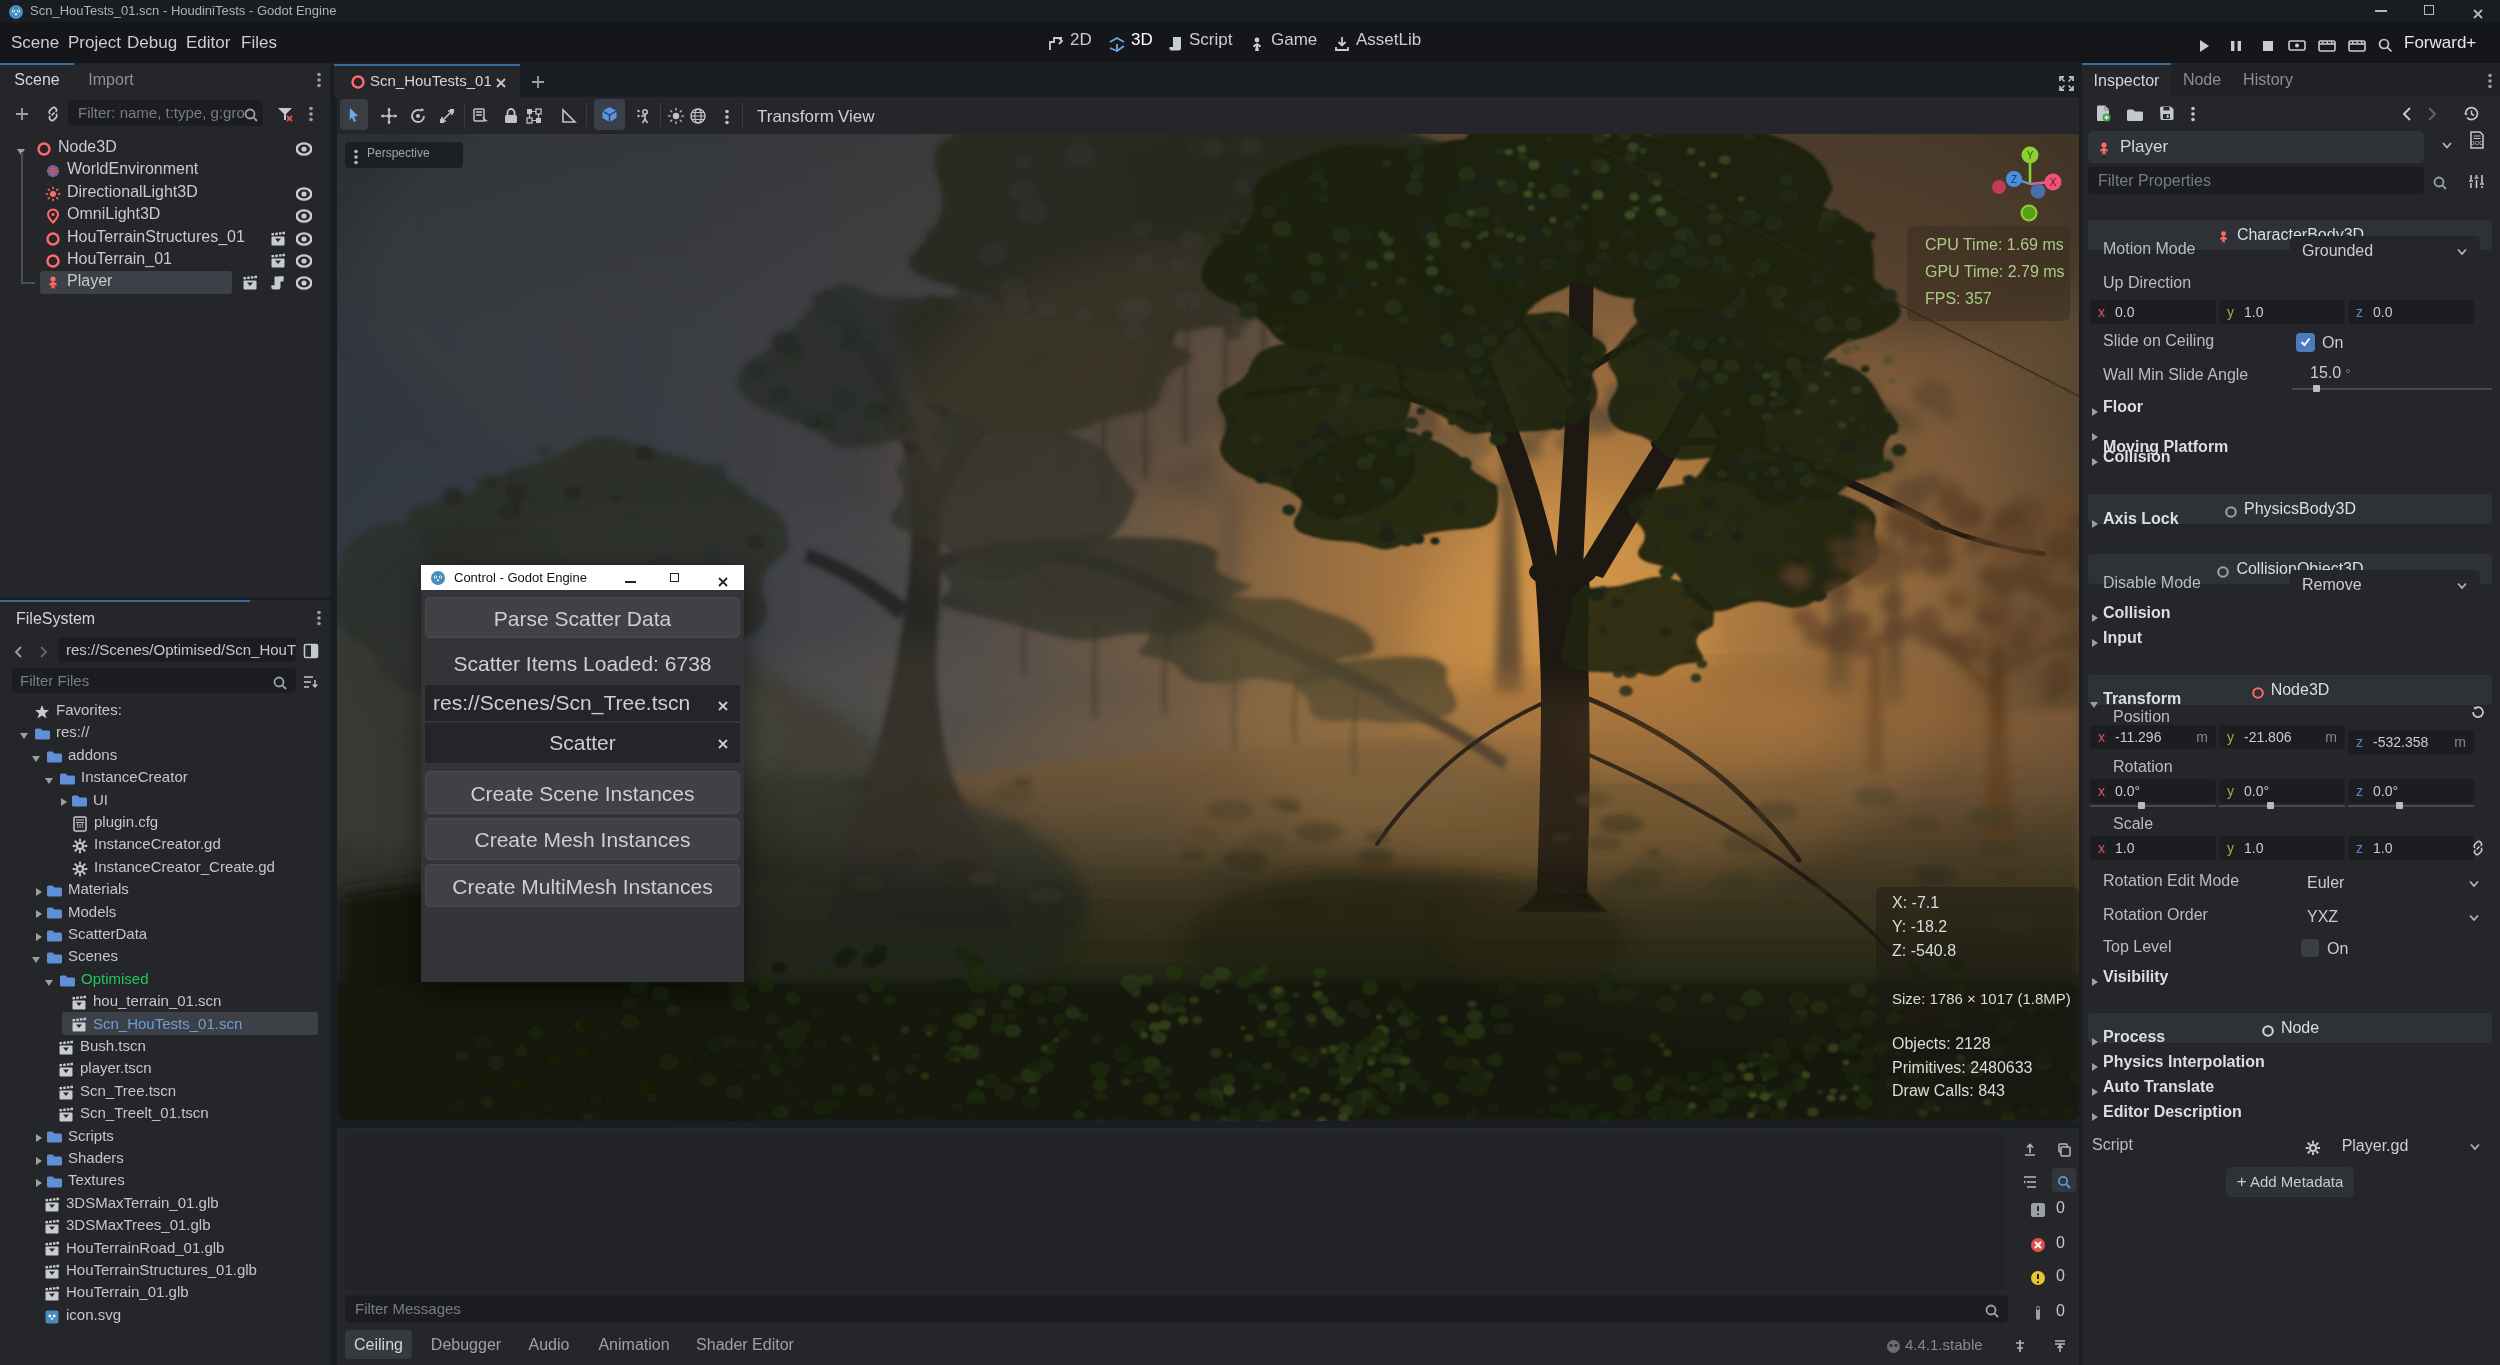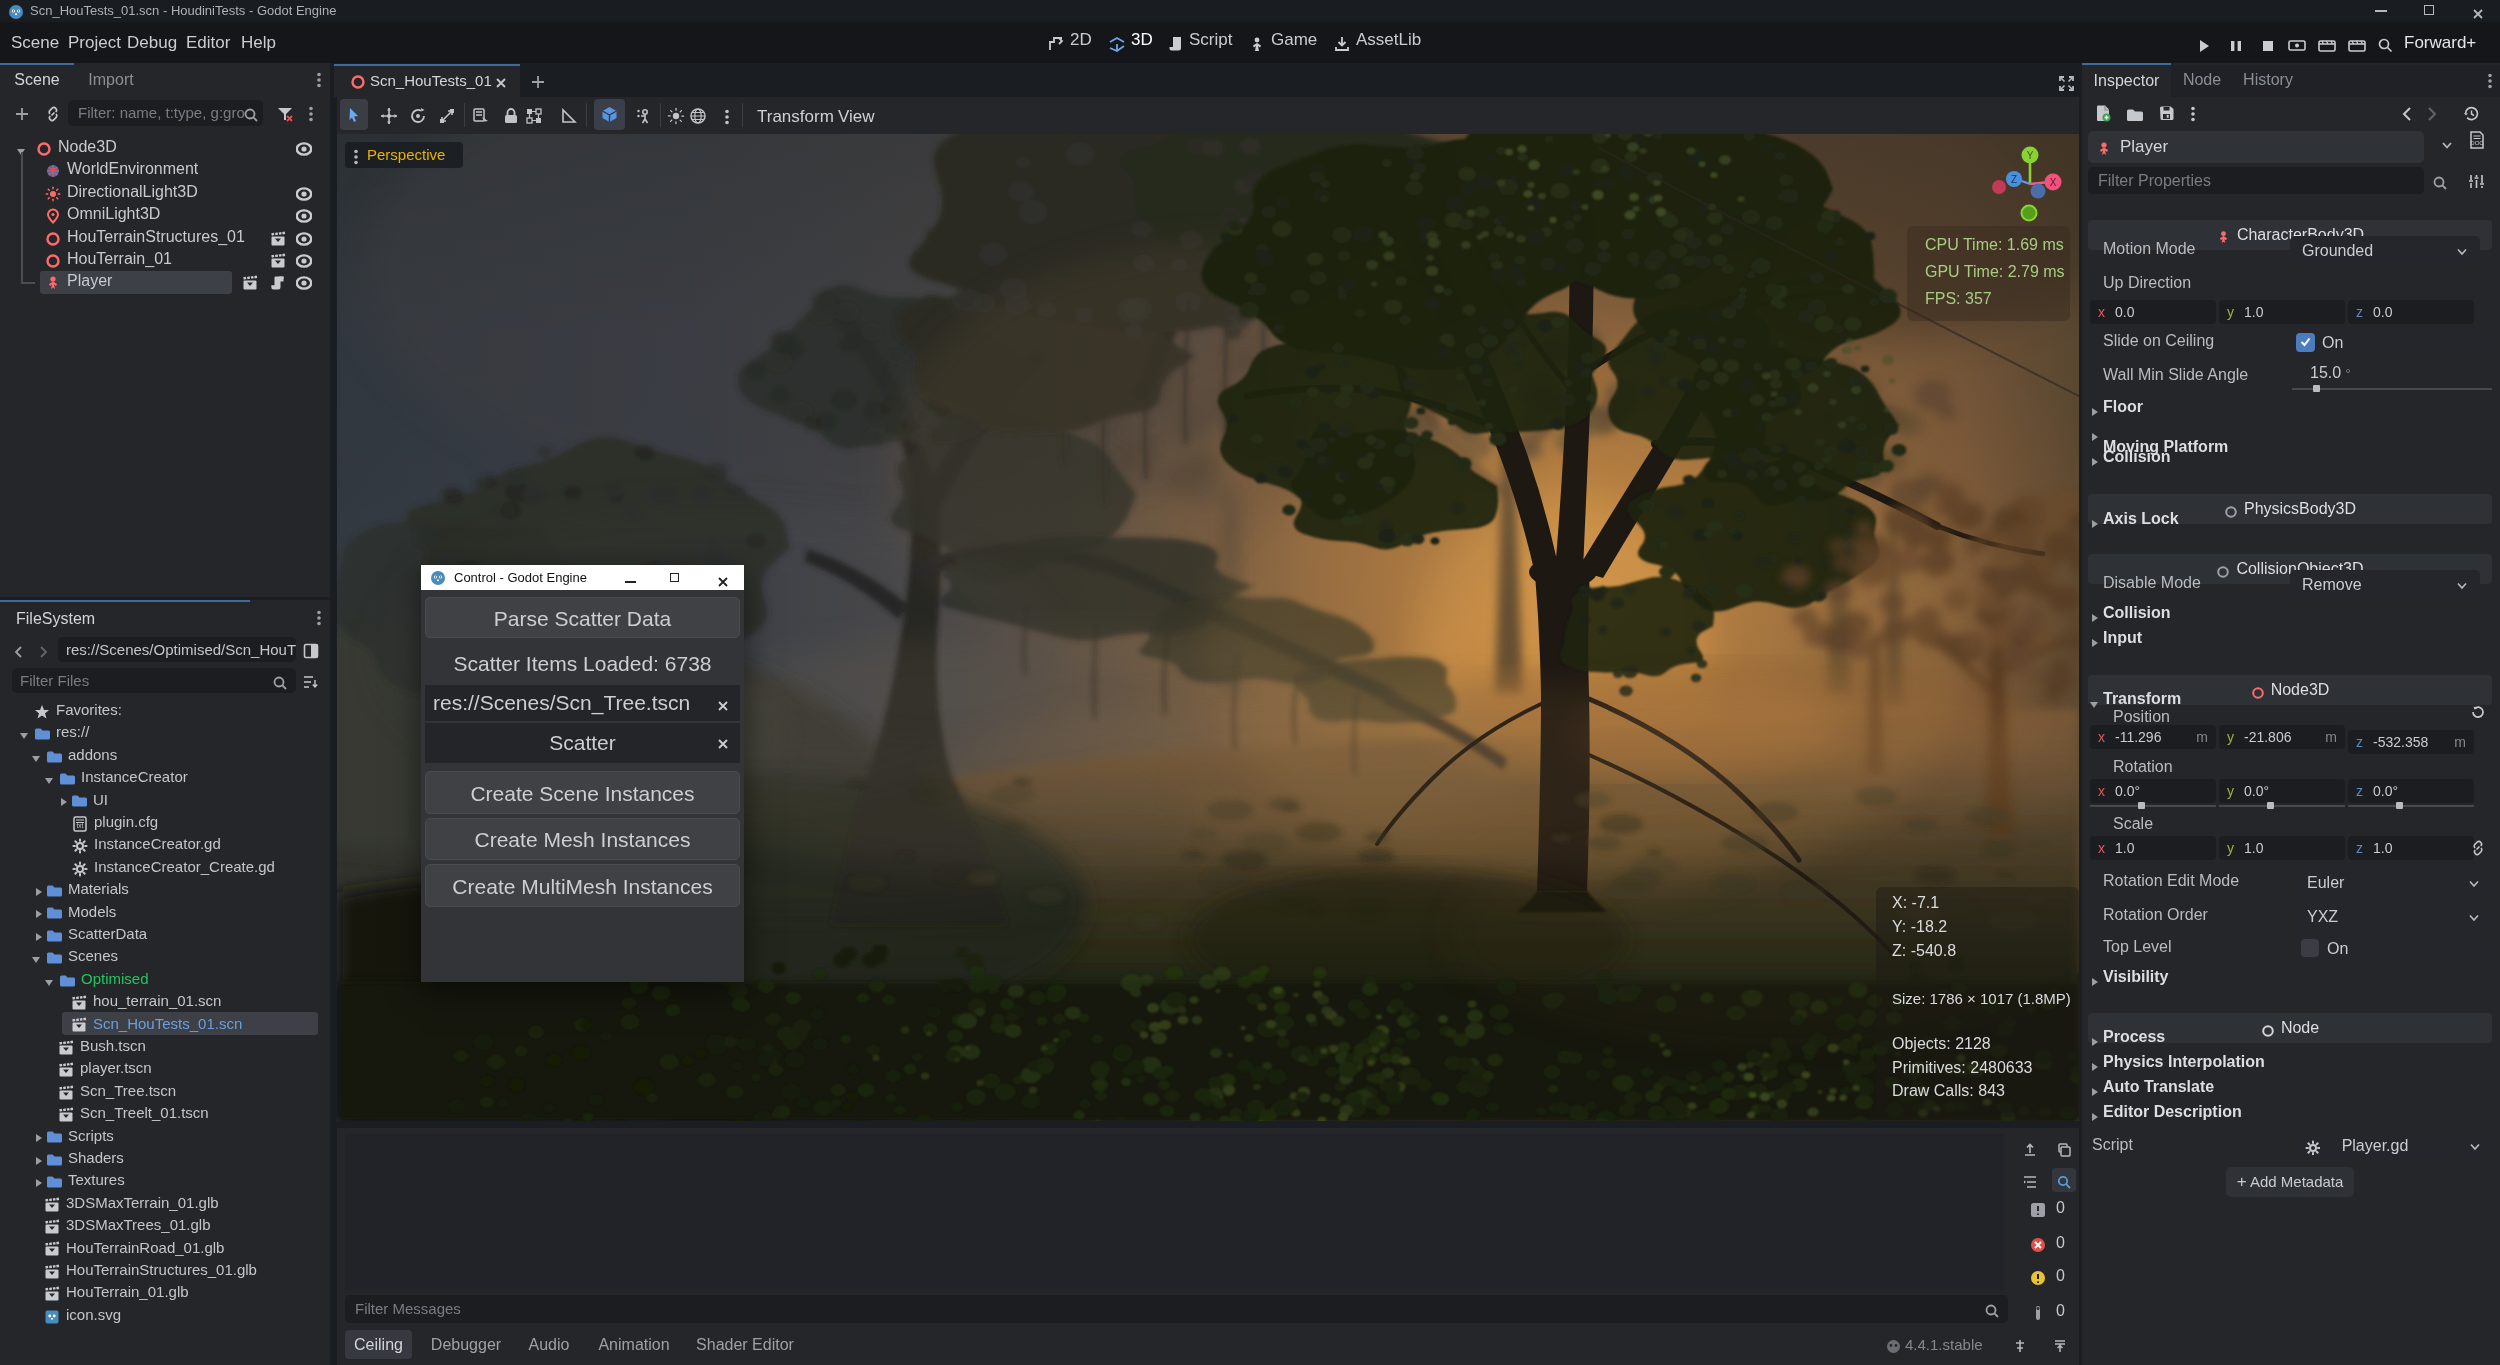--- a/index.html
+++ b/index.html
@@ -34,21 +34,21 @@
     <div class="abs" style="left:2424px;top:5px;width:10px;height:10px;border:1.5px solid #b5b8bd"></div>
     <div class="abs" style="left:2472px;top:5px"><svg class="icon" width="12" height="12" viewBox="0 0 12 12" style="">
         <path d="M2 2 L10 10 M10 2 L2 10" stroke="#b5b8bd" stroke-width="1.8"></path>
       </svg></div>
   </div>
 <div class="menubar">
     <div class="mi" style="left:11px">Scene</div>
     <div class="mi" style="left:68px">Project</div>
     <div class="mi" style="left:127px">Debug</div>
     <div class="mi" style="left:186px">Editor</div>
-    <div class="mi" style="left:241px">Help</div>
+    <div class="mi" style="left:241px">Files</div>
     <div class="mi" style="left:1047px;top:8px"><svg class="icon" width="18" height="18" viewBox="0 0 18 18" style="margin-right:5px;position:relative;top:3px">
         <path d="M3 15 L3 7 L7 7 L7 3 L15 3" fill="none" stroke="#c9ccd1" stroke-width="1.8"></path>
         <path d="M12 6 L15 3 L12 0" fill="none" stroke="#c9ccd1" stroke-width="1.8" transform="translate(0,3)"></path>
       </svg>2D</div>
     <div class="mi" style="left:1108px;top:8px;color:#fff"><svg class="icon" width="18" height="18" viewBox="0 0 18 18" style="margin-right:5px;position:relative;top:3px">
         <path d="M2 13 L9 16 L16 11 M9 16 L9 9 M2 7 L9 3 L16 7" fill="none" stroke="#6ea6e8" stroke-width="1.8"></path>
       </svg>3D</div>
     <div class="mi" style="left:1168px;top:8px"><svg class="icon" width="16" height="18" viewBox="0 0 16 18" style="margin-right:5px;position:relative;top:3px">
         <path d="M5 2 h8 v11 q0 2.5 -2.5 2.5 h-7 q-2 0 -2-2 v-1.5 h3.5 z" fill="#c9ccd1"></path>
       </svg>Script</div>
@@ -2098,21 +2098,21 @@
         <ellipse cx="1480" cy="600" rx="240" ry="55" fill="#95683c" opacity="0.18" filter="url(#b14)"></ellipse>
         <ellipse cx="1440" cy="800" rx="330" ry="110" fill="#6b4c2c" opacity="0.07" filter="url(#b14)"></ellipse>
       </svg>
     </div>
     <div class="abs" style="left:8px;top:8px;width:118px;height:26px;background:rgba(25,28,33,0.85);border-radius:4px"></div>
     <div class="abs" style="left:16px;top:13px"><svg class="icon" width="6" height="16" viewBox="0 0 6 16" style="">
         <circle cx="3" cy="2.5" r="1.8" fill="#b5b8bd"></circle>
         <circle cx="3" cy="8" r="1.8" fill="#b5b8bd"></circle>
         <circle cx="3" cy="13.5" r="1.8" fill="#b5b8bd"></circle>
       </svg></div>
-    <div class="abs" style="left:30px;top:12px;font-size:15px;color:#eab308">Perspective</div>
+    <div class="abs" style="left:30px;top:12px;font-size:12px;color:#a3a3a3">Perspective</div>
     <div class="abs" style="left:1655px;top:7px">
       <svg width="76" height="82" viewBox="0 0 76 82">
 <line x1="38" y1="43" x2="38" y2="18" stroke="#8ad134" stroke-width="2.6"></line>
 <line x1="38" y1="43" x2="58" y2="41" stroke="#f05e84" stroke-width="2.6"></line>
 <line x1="38" y1="43" x2="24" y2="38" stroke="#5a9ce8" stroke-width="2.2"></line>
 <circle cx="38" cy="14" r="8.5" fill="#8ad134"></circle>
         <text x="38" y="18" font-size="10" text-anchor="middle" fill="#3a5a10" font-family="Liberation Sans">Y</text>
 <circle cx="61" cy="41" r="8.5" fill="#f0527e"></circle>
         <text x="61" y="45" font-size="10" text-anchor="middle" fill="#6a1428" font-family="Liberation Sans">X</text>
 <circle cx="22" cy="38" r="8" fill="#4a90e0"></circle>

